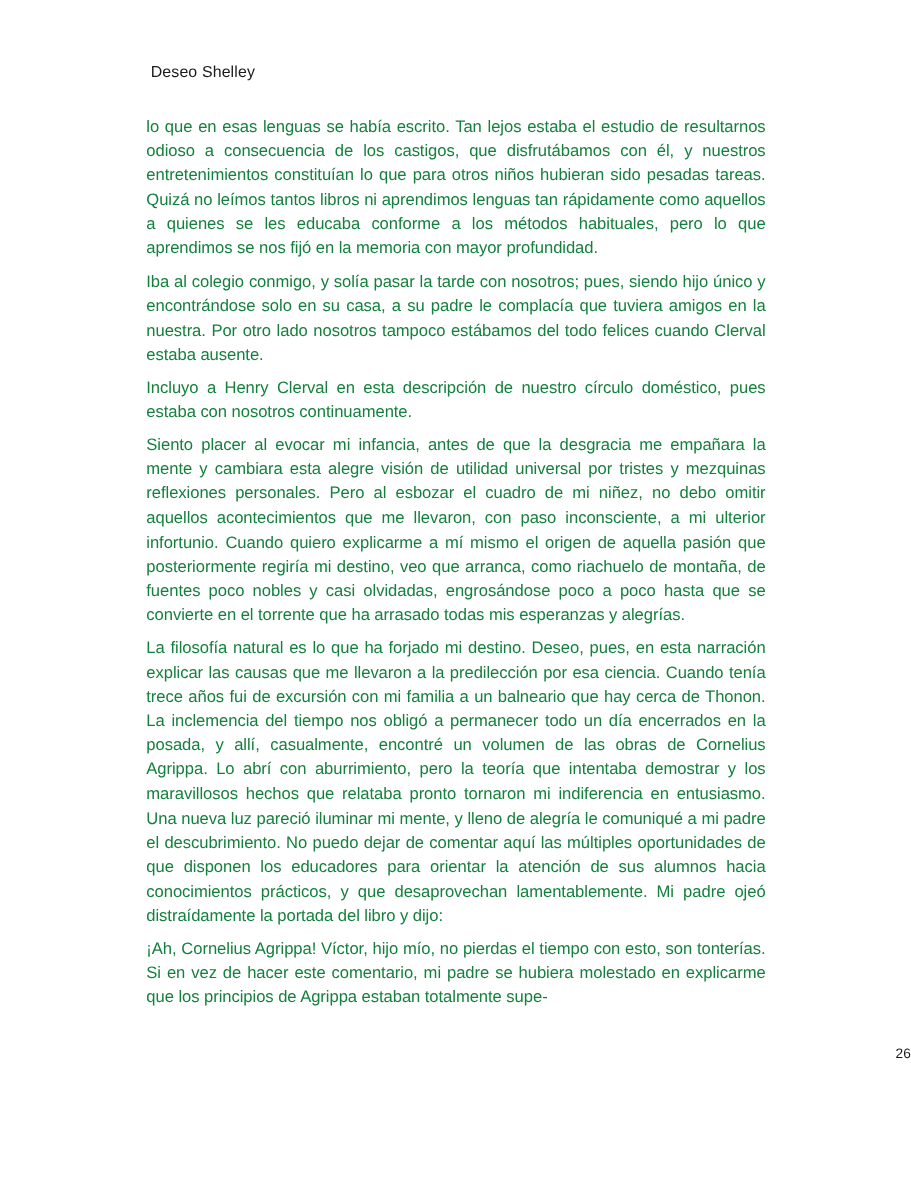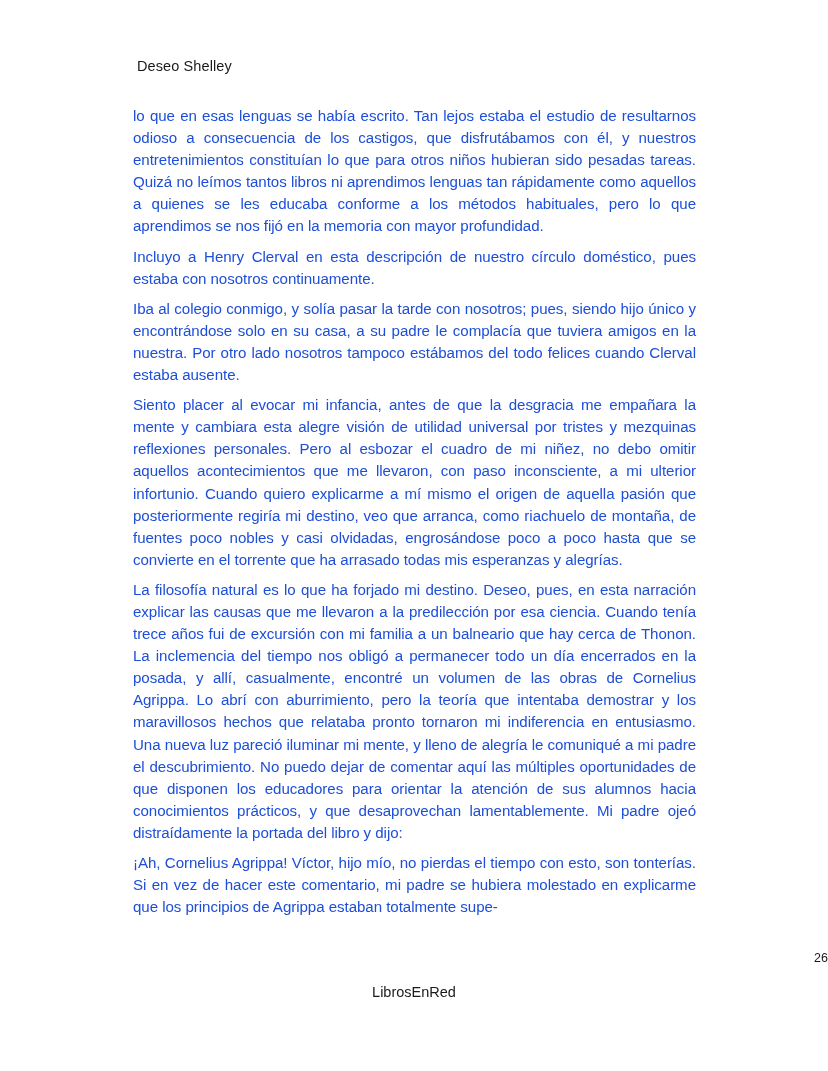--- a/index.html
+++ b/index.html
@@ -34,21 +34,21 @@
     top: 105px;
     width: 563px;
   }
   .body-column p {
     margin: 0 0 8px 0;
     font-size: 15.1px;
     line-height: 22.1px;
     text-align: justify;
     text-justify: inter-word;
     hyphens: manual;
-    color: #1d4ed8;
+    color: #15803d;
     letter-spacing: -0.05px;
   }
   .body-column p:last-child {
     margin-bottom: 0;
   }
   .folio {
     position: absolute;
     left: 0;
     right: 0;
     top: 950px;
@@ -70,24 +70,23 @@
 </style>
 </head>
 <body>
 
 <div class="page">
 
   <div class="running-head">Deseo Shelley</div>
 
   <div class="body-column">
       <p>lo que en esas lenguas se había escrito. Tan lejos estaba el estudio de resultarnos odioso a consecuencia de los castigos, que disfrutábamos con él, y nuestros entretenimientos constituían lo que para otros niños hubieran sido pesadas tareas. Quizá no leímos tantos libros ni aprendimos lenguas tan rápidamente como aquellos a quienes se les educaba conforme a los métodos habituales, pero lo que aprendimos se nos fijó en la memoria con mayor profundidad.</p>
+      <p>Iba al colegio conmigo, y solía pasar la tarde con nosotros; pues, siendo hijo único y encontrándose solo en su casa, a su padre le complacía que tuviera amigos en la nuestra. Por otro lado nosotros tampoco estábamos del todo felices cuando Clerval estaba ausente.</p>
       <p>Incluyo a Henry Clerval en esta descripción de nuestro círculo doméstico, pues estaba con nosotros continuamente.</p>
-      <p>Iba al colegio conmigo, y solía pasar la tarde con nosotros; pues, siendo hijo único y encontrándose solo en su casa, a su padre le complacía que tuviera amigos en la nuestra. Por otro lado nosotros tampoco estábamos del todo felices cuando Clerval estaba ausente.</p>
       <p>Siento placer al evocar mi infancia, antes de que la desgracia me empañara la mente y cambiara esta alegre visión de utilidad universal por tristes y mezquinas reflexiones personales. Pero al esbozar el cuadro de mi niñez, no debo omitir aquellos acontecimientos que me llevaron, con paso inconsciente, a mi ulterior infortunio. Cuando quiero explicarme a mí mismo el origen de aquella pasión que posteriormente regiría mi destino, veo que arranca, como riachuelo de montaña, de fuentes poco nobles y casi olvidadas, engrosándose poco a poco hasta que se convierte en el torrente que ha arrasado todas mis esperanzas y alegrías.</p>
       <p>La filosofía natural es lo que ha forjado mi destino. Deseo, pues, en esta narración explicar las causas que me llevaron a la predilección por esa ciencia. Cuando tenía trece años fui de excursión con mi familia a un balneario que hay cerca de Thonon. La inclemencia del tiempo nos obligó a permanecer todo un día encerrados en la posada, y allí, casualmente, encontré un volumen de las obras de Cornelius Agrippa. Lo abrí con aburrimiento, pero la teoría que intentaba demostrar y los maravillosos hechos que relataba pronto tornaron mi indiferencia en entusiasmo. Una nueva luz pareció iluminar mi mente, y lleno de alegría le comuniqué a mi padre el descubrimiento. No puedo dejar de comentar aquí las múltiples oportunidades de que disponen los educadores para orientar la atención de sus alumnos hacia conocimientos prácticos, y que desaprovechan lamentablemente. Mi padre ojeó distraídamente la portada del libro y dijo:</p>
       <p>¡Ah, Cornelius Agrippa! Víctor, hijo mío, no pierdas el tiempo con esto, son tonterías. Si en vez de hacer este comentario, mi padre se hubiera molestado en explicarme que los principios de Agrippa estaban totalmente supe-</p>
     </div>
 
   <div class="folio">26</div>
 
-  <div class="imprint">LibrosEnRed</div>
 
 </div>
 
 </body></html>

